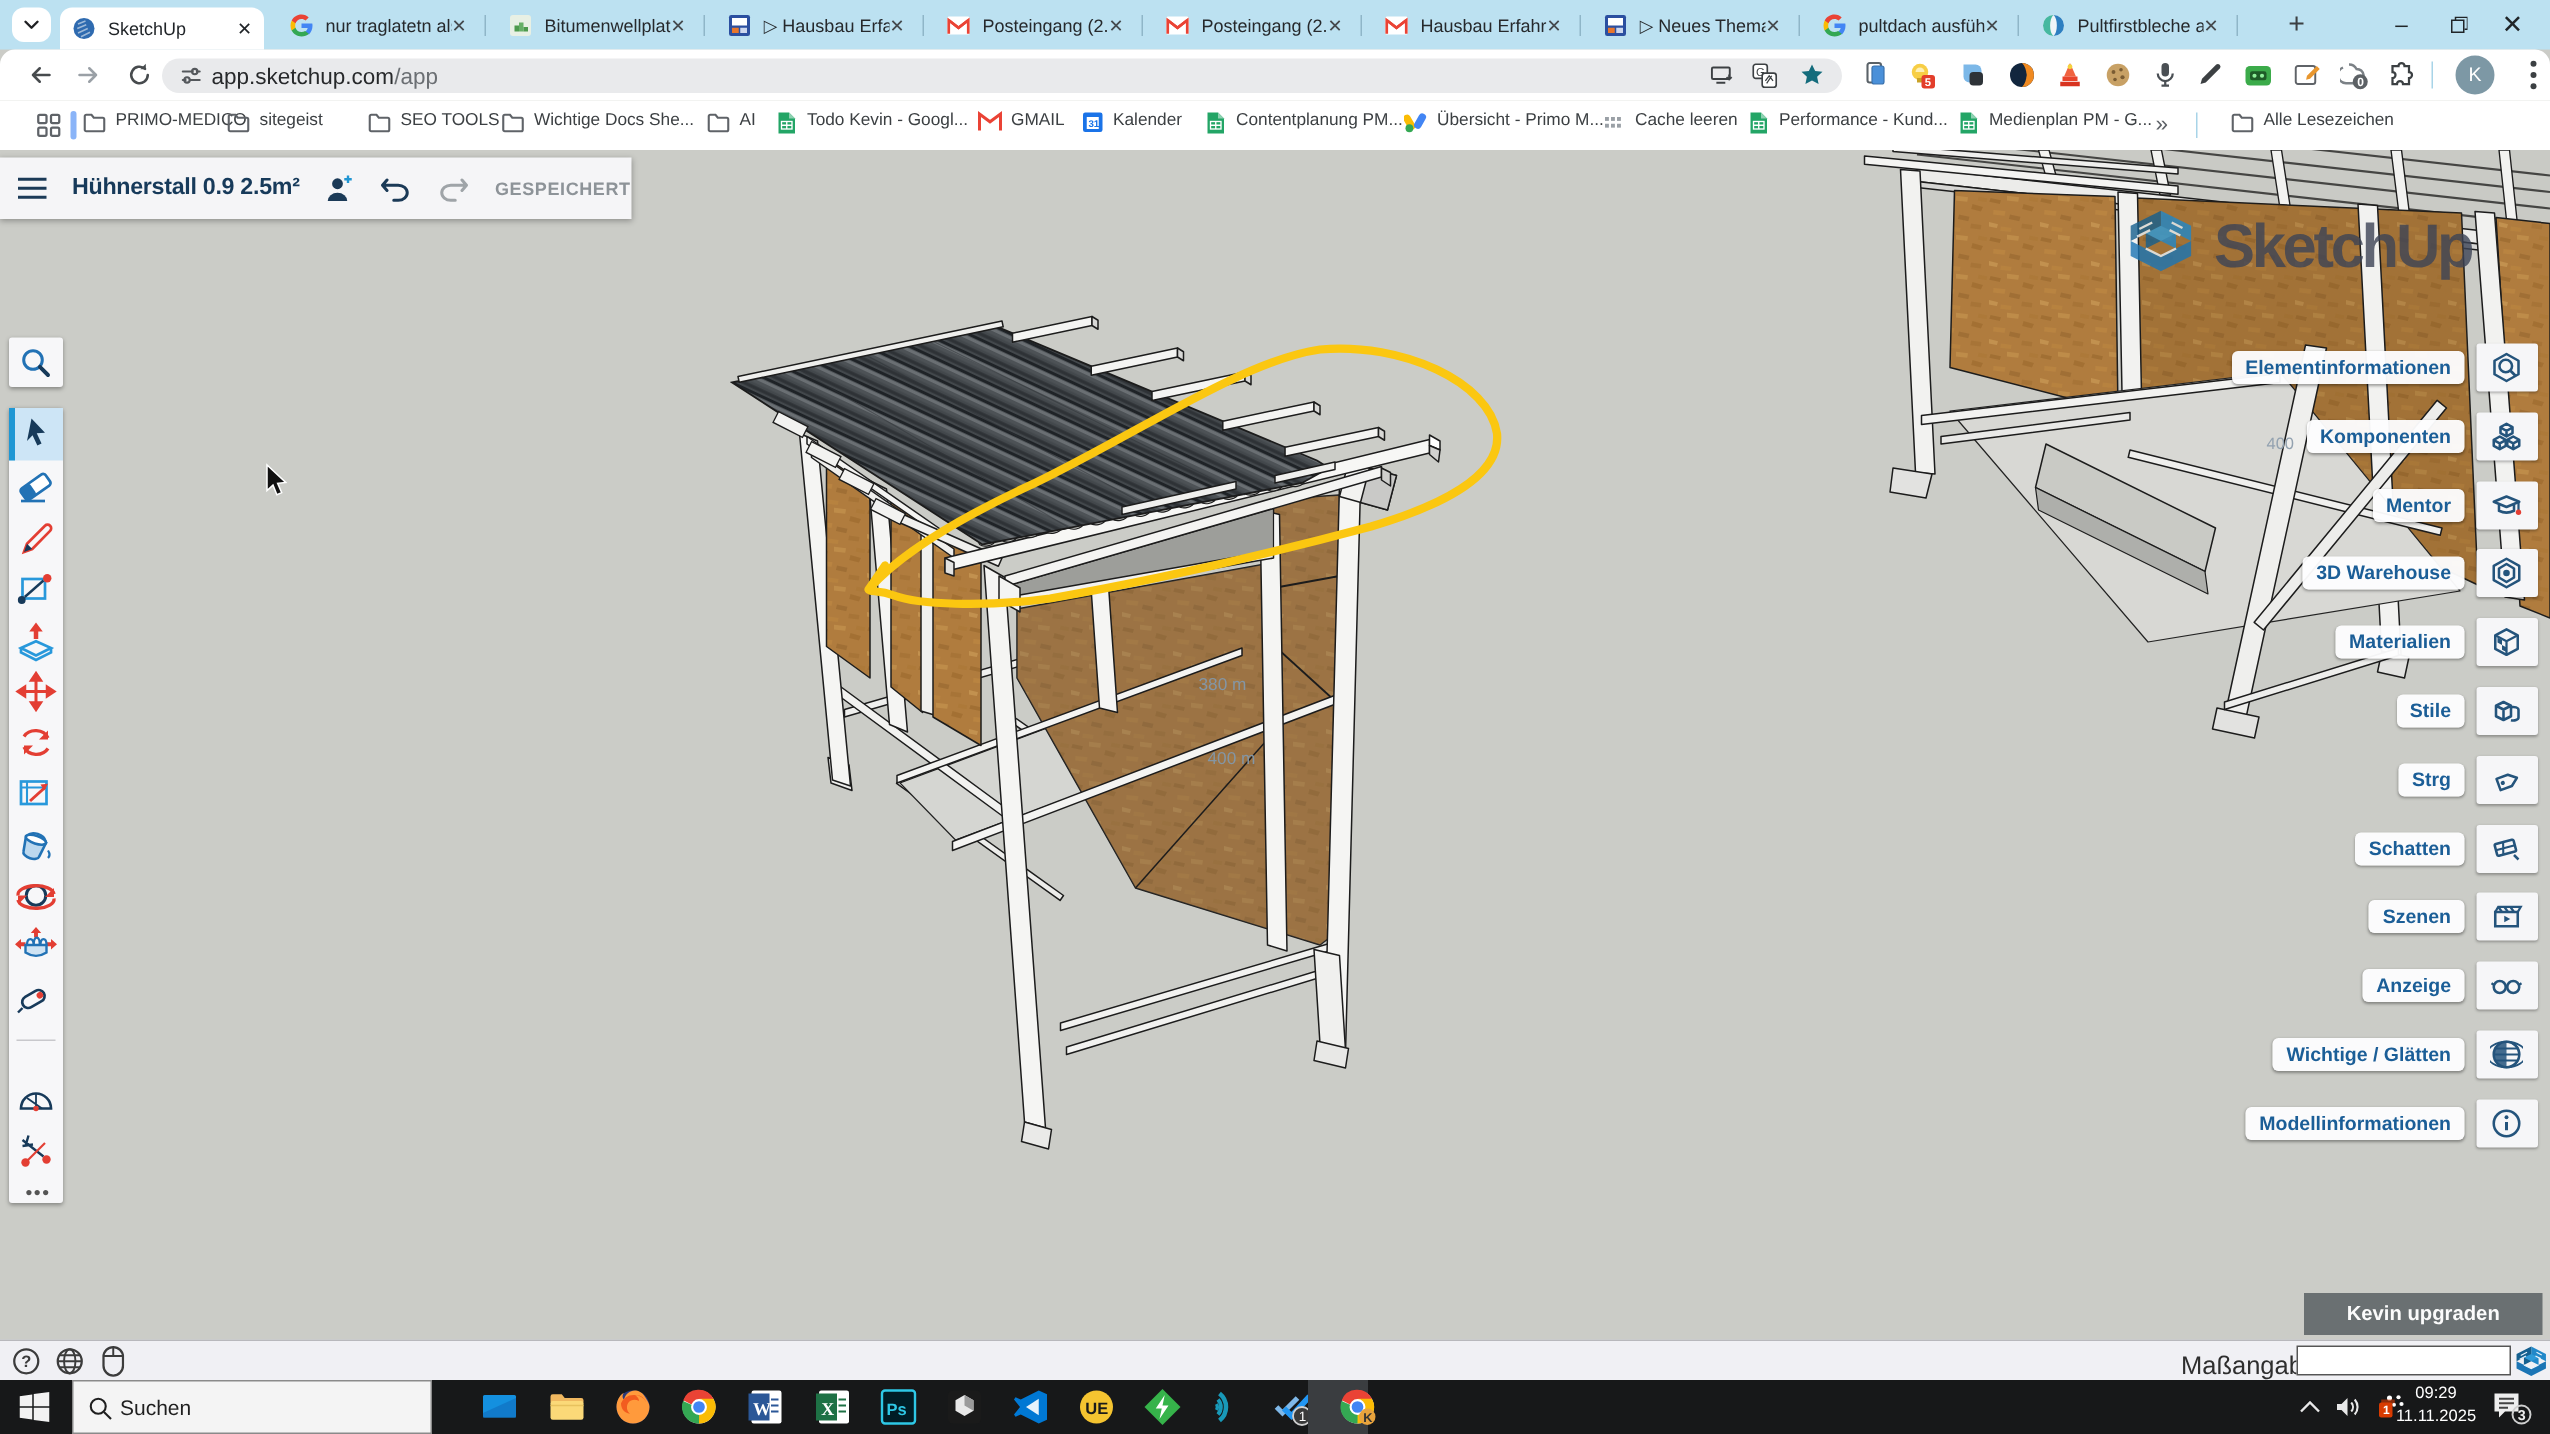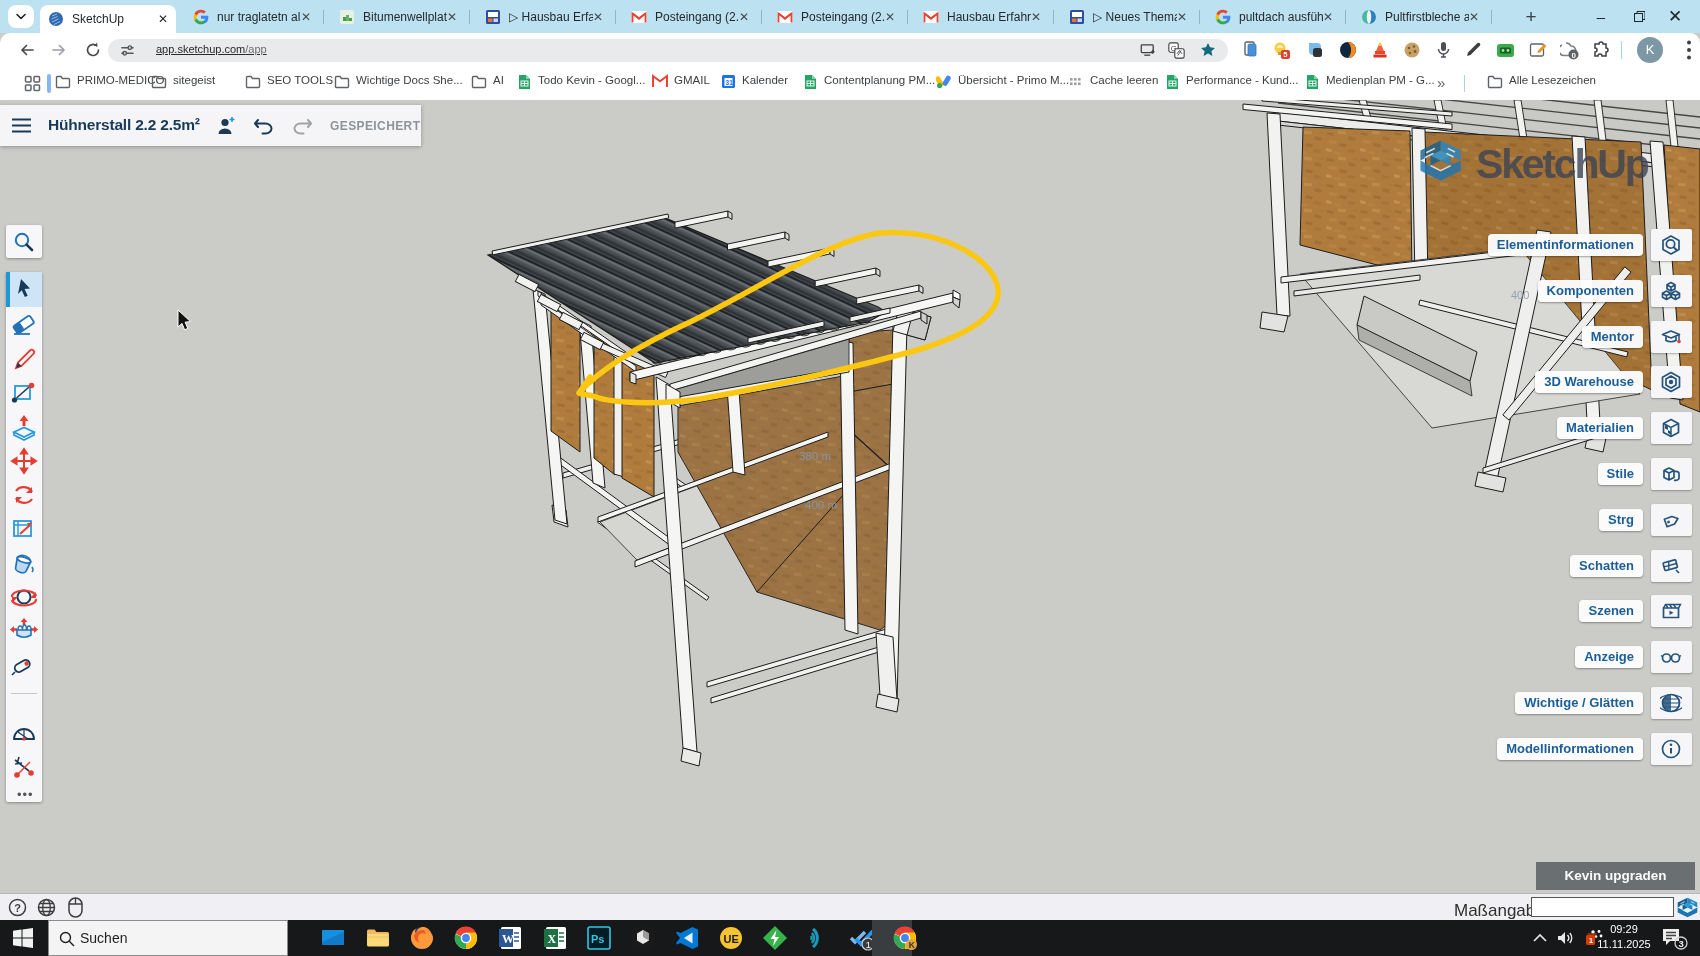--- a/index.html
+++ b/index.html
@@ -13,21 +13,21 @@
 .tab .fav { width:16px; height:16px; margin-right:8px; flex:0 0 16px; }
 .tab .ttl { white-space:nowrap; overflow:hidden; max-width:84px; }
 .tab .cls { margin-left:auto; color:#45494d; font-size:12px; }
 #activetab { position:absolute; top:5px; left:40px; width:136px; height:28px; background:#fff; border-radius:8px 8px 0 0; display:flex; align-items:center; padding:0 8px 0 8px; font-size:12px; color:#1f2327; }
 .tabsep { position:absolute; top:10px; width:1px; height:14px; background:#8fb6c8; }
 #chevbtn { position:absolute; top:5px; left:8px; width:26px; height:23px; background:#fff; border-radius:8px; }
 .winctl { position:absolute; top:0px; height:33px; width:30px; color:#202528; font-size:15px; text-align:center; line-height:33px; }
 
 #toolbar { position:absolute; top:33px; left:0; width:1700px; height:34px; background:#ffffff; border-radius:10px 10px 0 0; }
 #omnibox { position:absolute; top:6px; left:108px; width:1120px; height:23px; background:#e9eaec; border-radius:12px; }
-#urltext { position:absolute; top:4px; left:48px; font-size:11px; color:#27292b;text-decoration:underline; }
+#urltext { position:absolute; top:4px; left:33px; font-size:15px; color:#27292b; }
 .navic { position:absolute; top:8px; }
 
 #bookmarks { position:absolute; top:67px; left:0; width:1700px; height:33px; background:#ffffff; }
 .bm { position:absolute; top:7px; height:20px; display:flex; align-items:flex-start; font-size:11.5px; color:#3c4043; white-space:nowrap; }
 .bm svg, .bm .bi { margin-right:6px; }
 
 
 #app { position:absolute; top:100px; left:0; width:1700px; height:820px; background:#cbccc7; overflow:hidden; }
 #scene { position:absolute; top:0; left:0; }
 
@@ -566,21 +566,21 @@
 <text x="799" y="460" font-size="11.5" fill="#8496a5" font-family="Liberation Sans">380 m</text>
 <text x="805" y="509" font-size="11.5" fill="#8496a5" font-family="Liberation Sans">400 m</text>
 <path d="M590 377 L579 393 C600 369 640 345 690 322 C760 288 830 240 880 233 C935 228 993 255 998 289 C1001 318 958 338 914 351 C858 366 775 386 700 399 C655 405 612 403 596 397 C586 393 580 395 579 393" fill="none" stroke="#fbc711" stroke-width="5.5" stroke-linecap="round" stroke-linejoin="round"></path>
 <path d="M178 310 l0 17 4 -3.6 2.6 6.4 3.2 -1.4 -2.7 -6.2 5.4 -0.6z" fill="#111" stroke="#fff" stroke-width="1"></path>
 </svg>
     </div>
     <div id="suheader">
       <svg style="position:absolute;left:12px;top:13px" width="20" height="15" viewBox="0 0 20 15">
           <path d="M0 1.5 h19 M0 7.5 h19 M0 13.5 h19" stroke="#1b3a57" stroke-width="2.1"></path>
         </svg>
-      <div class="title">Hühnerstall 2.2 2.5m²</div>
+      <div class="title">Hühnerstall 0.9 2.5m²</div>
       <svg style="position:absolute;left:215px;top:10px" width="22" height="22" viewBox="0 0 22 22">
           <circle cx="10" cy="7.5" r="3.6" fill="#1b3a57"></circle>
           <path d="M3.5 19 a6.5 5.5 0 0 1 13 0z" fill="#1b3a57"></path>
           <path d="M17 2 v5 M14.5 4.5 h5" stroke="#2196d3" stroke-width="1.6"></path>
         </svg>
       <svg style="position:absolute;left:254px;top:12px" width="20" height="18" viewBox="0 0 20 18">
           <path d="M4 3 L1 6.5 l3 3.5 M1.5 6.5 h10 a6 5 0 0 1 0 10 h-3" fill="none" stroke="#1b3a57" stroke-width="2" stroke-linecap="round" stroke-linejoin="round"></path>
         </svg>
       <svg style="position:absolute;left:292px;top:12px" width="20" height="18" viewBox="0 0 20 18">
           <path d="M16 3 L19 6.5 l-3 3.5 M18.5 6.5 h-10 a6 5 0 0 0 0 10 h3" fill="none" stroke="#9fa4a8" stroke-width="2" stroke-linecap="round" stroke-linejoin="round"></path>

